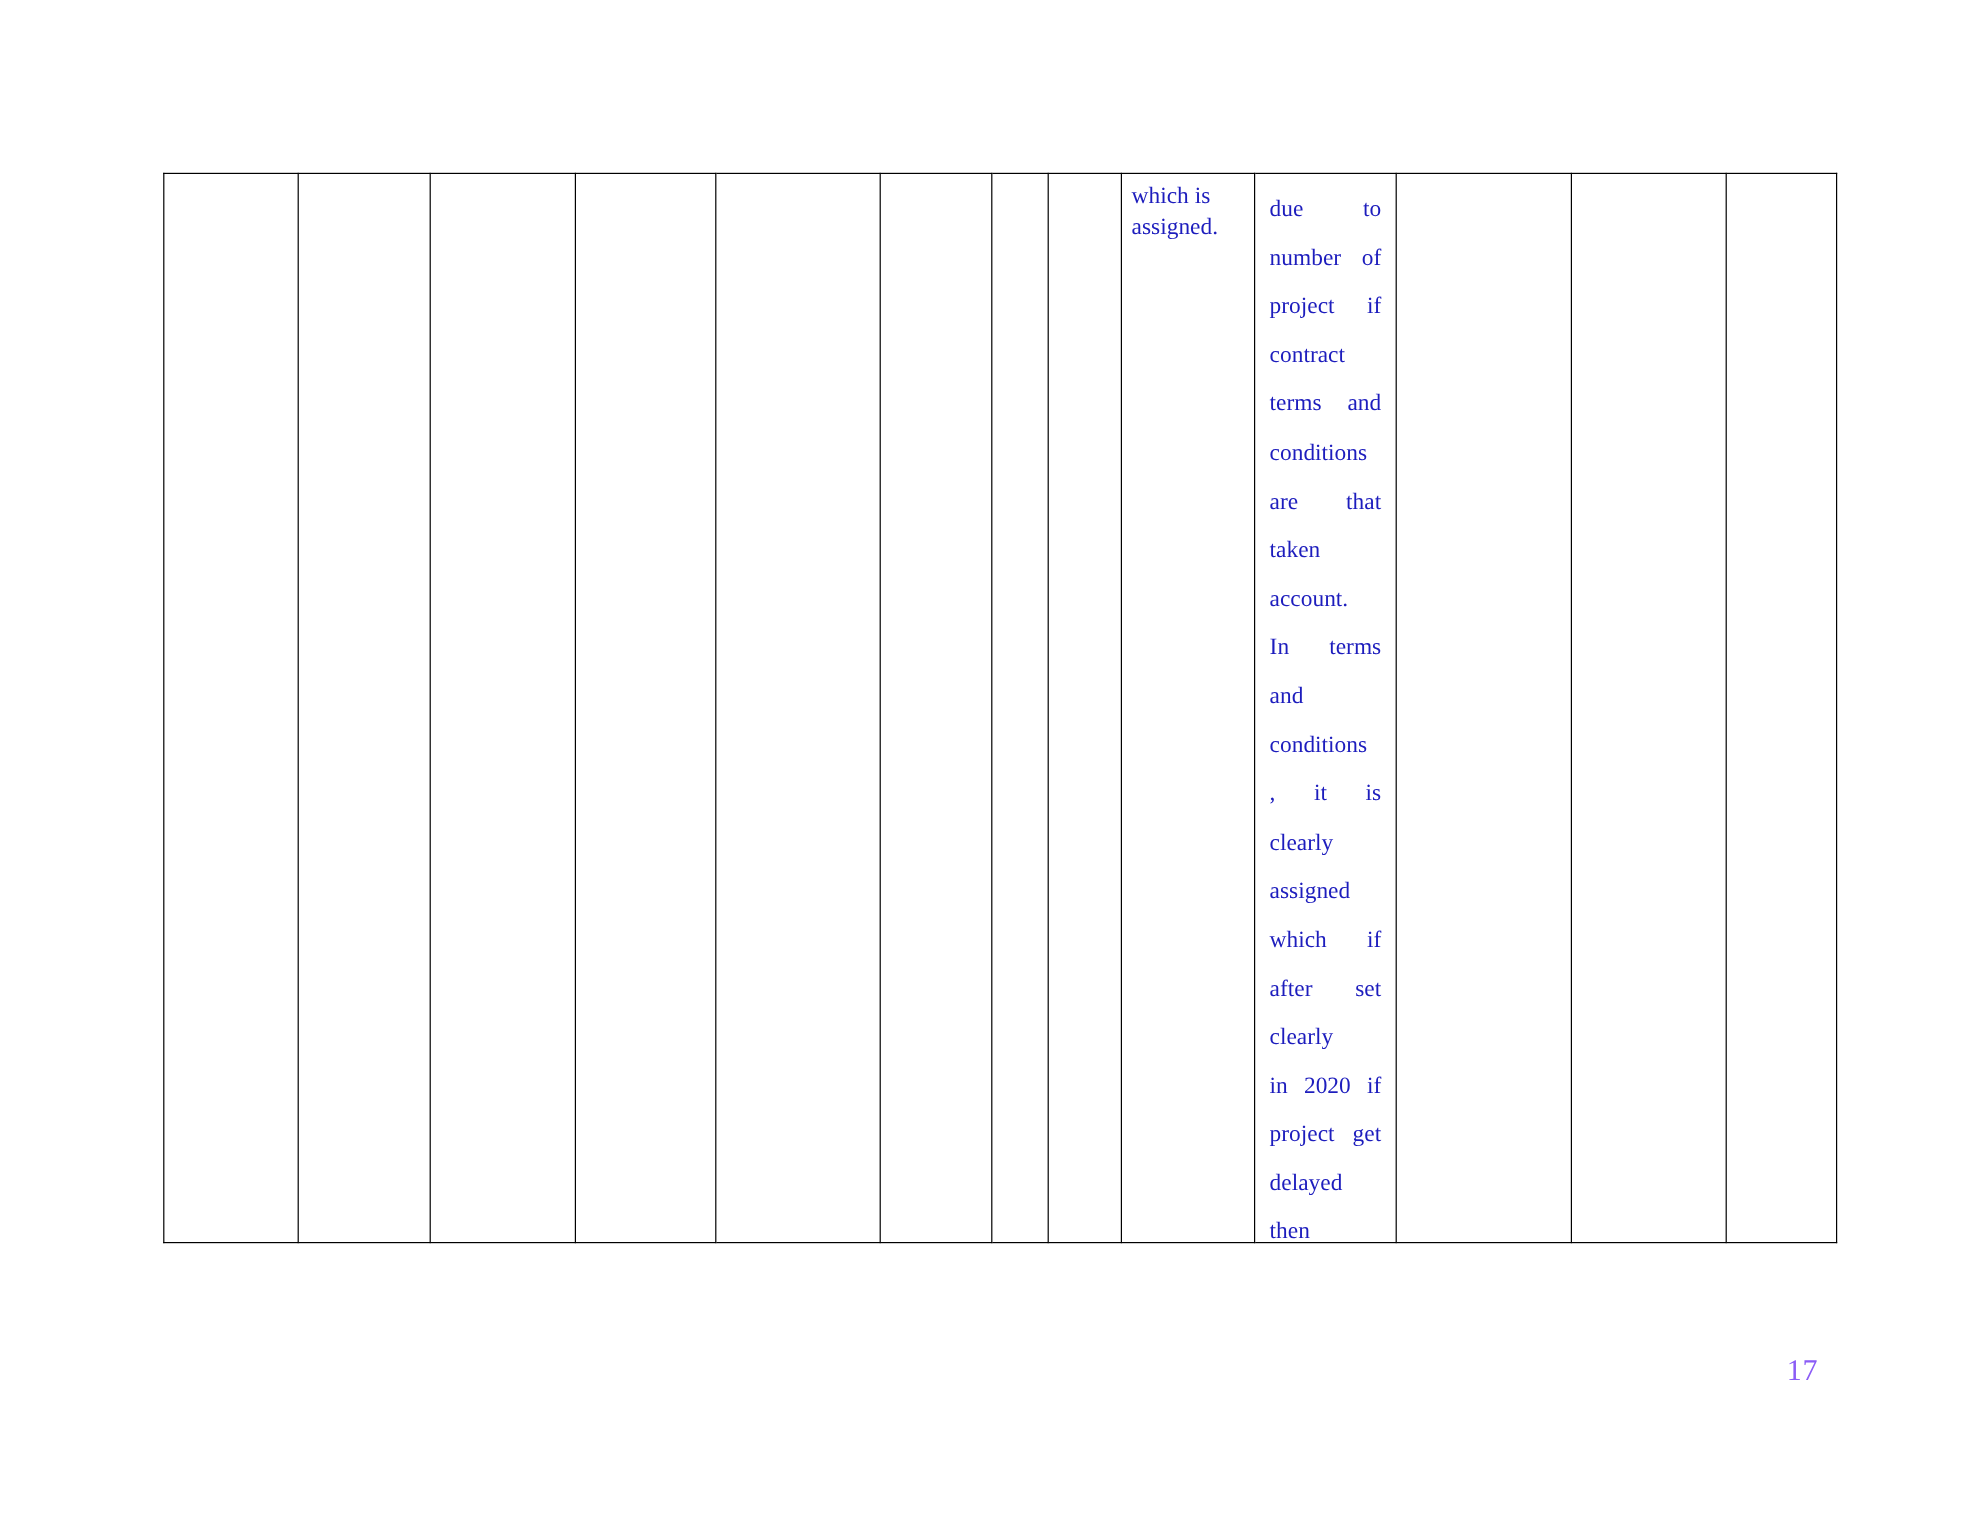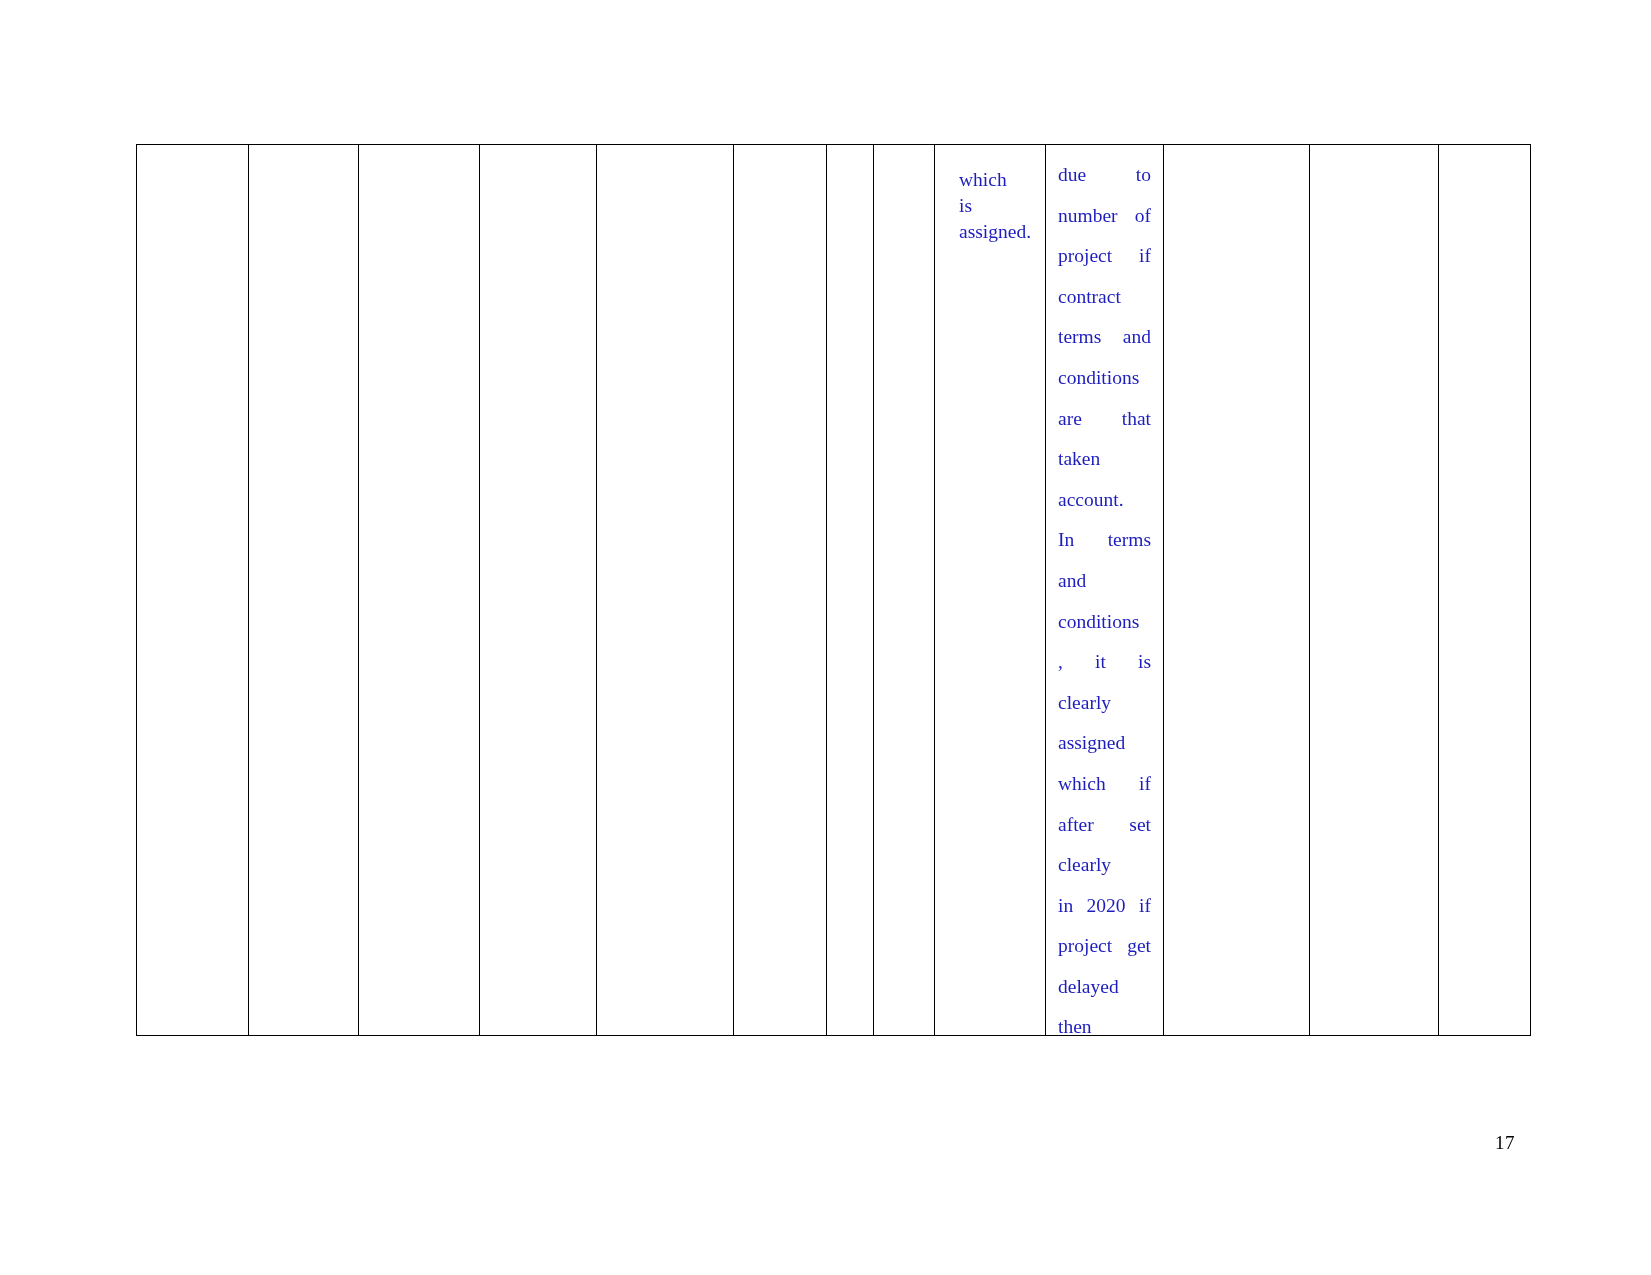--- a/index.html
+++ b/index.html
@@ -51,21 +51,21 @@
     height: 888px;
     hyphens: none;
     word-spacing: normal;
   }
   
   .cell-text.tight {
     line-height: 26px;
     text-align: left;
   }
   .cell-text.tight p {
-    margin: 16px;
+    margin: 0;
     font-family: Liberation Serif, serif;
   }
 
   .cell-text p {
     margin: 4px;
   }
 
   
   .jline {
     display: block;
@@ -91,22 +91,22 @@
   .c9  { width: 117px; }
   .c10 { width: 145px; }
   .c11 { width: 128px; }
   .c12 { width: 91px;  }
 
   
   .page-number {
     position: absolute;
     right: 136px;
     top: 1128px;
-    color: #000000;
-    font-size: 19px;
+    color: #8b5cf6;
+    font-size: 25px;
     line-height: 30px;
     text-align: right;
     letter-spacing: 0.5px;
   }
 </style>
 </head>
 <body>
 
 <div class="page">
 

